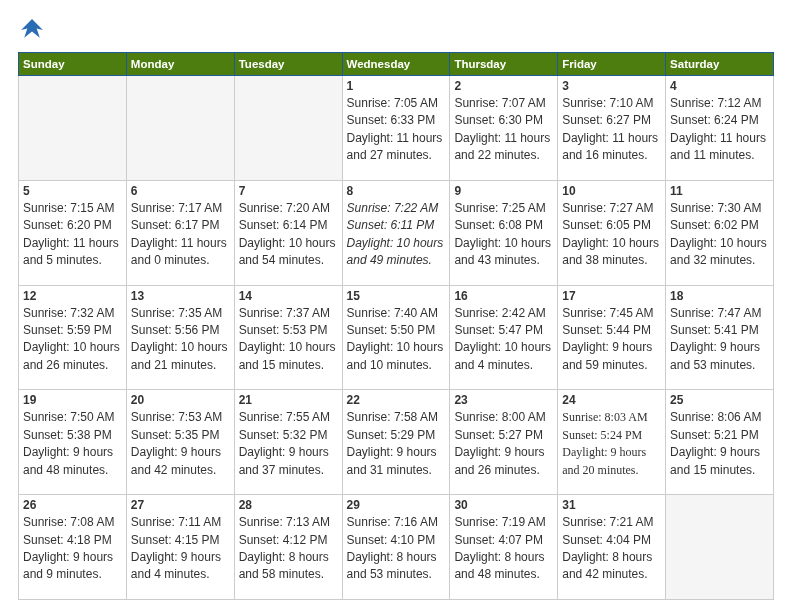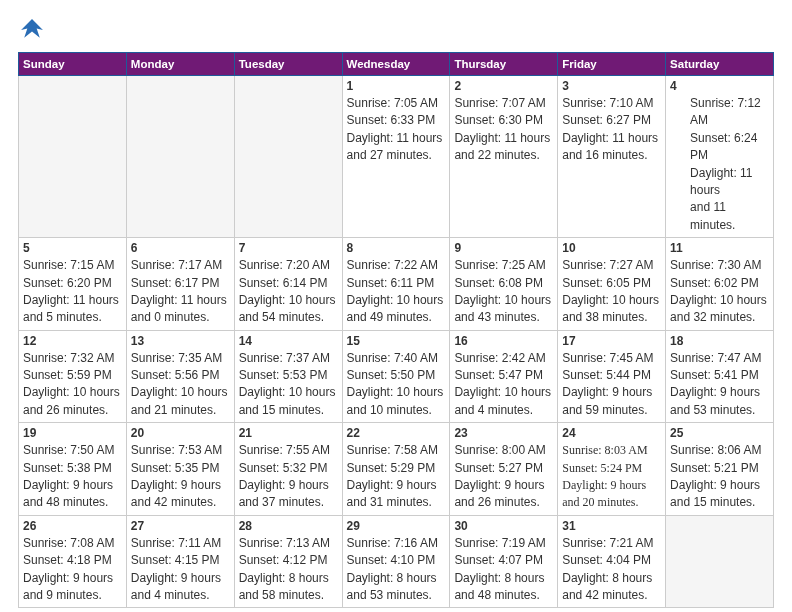--- a/index.html
+++ b/index.html
@@ -54,21 +54,21 @@
       color: #555;
     }
     .calendar {
       flex: 1;
       border: 1px solid #ccc;
       border-collapse: collapse;
       width: 100%;
       table-layout: fixed;
     }
     .calendar th {
-      background: #701a75;
+      background: #4d7c0f;
       color: #fff;
       font-size: 11.5px;
       font-weight: bold;
       padding: 5px 4px;
       text-align: left;
       border: 1px solid #1e5a9a;
     }
     .calendar td {
       vertical-align: top;
       border: 1px solid #ccc;
@@ -151,21 +151,21 @@
           </td>
           <td>
             <span class="day-num">3</span>
             <div class="day-info" style="white-space: pre-line;">Sunrise: 7:10 AM
 Sunset: 6:27 PM
 Daylight: 11 hours
 and 16 minutes.</div>
           </td>
           <td>
             <span class="day-num">4</span>
-            <div class="day-info" style="white-space: pre-line; margin-left: 20px;">Sunrise: 7:12 AM
+            <div class="day-info" style="white-space: pre-line;">Sunrise: 7:12 AM
 Sunset: 6:24 PM
 Daylight: 11 hours
 and 11 minutes.</div>
           </td>
         </tr>
         <tr>
           <td>
             <span class="day-num">5</span>
             <div class="day-info" style="white-space: pre-line;">Sunrise: 7:15 AM
 Sunset: 6:20 PM
@@ -181,21 +181,21 @@
           </td>
           <td>
             <span class="day-num">7</span>
             <div class="day-info" style="white-space: pre-line;">Sunrise: 7:20 AM
 Sunset: 6:14 PM
 Daylight: 10 hours
 and 54 minutes.</div>
           </td>
           <td>
             <span class="day-num">8</span>
-            <div class="day-info" style="white-space: pre-line;">Sunrise: 7:22 AM
+            <div class="day-info" style="white-space: pre-line; font-style: italic;">Sunrise: 7:22 AM
 Sunset: 6:11 PM
 Daylight: 10 hours
 and 49 minutes.</div>
           </td>
           <td>
             <span class="day-num">9</span>
             <div class="day-info" style="white-space: pre-line;">Sunrise: 7:25 AM
 Sunset: 6:08 PM
 Daylight: 10 hours
 and 43 minutes.</div>

